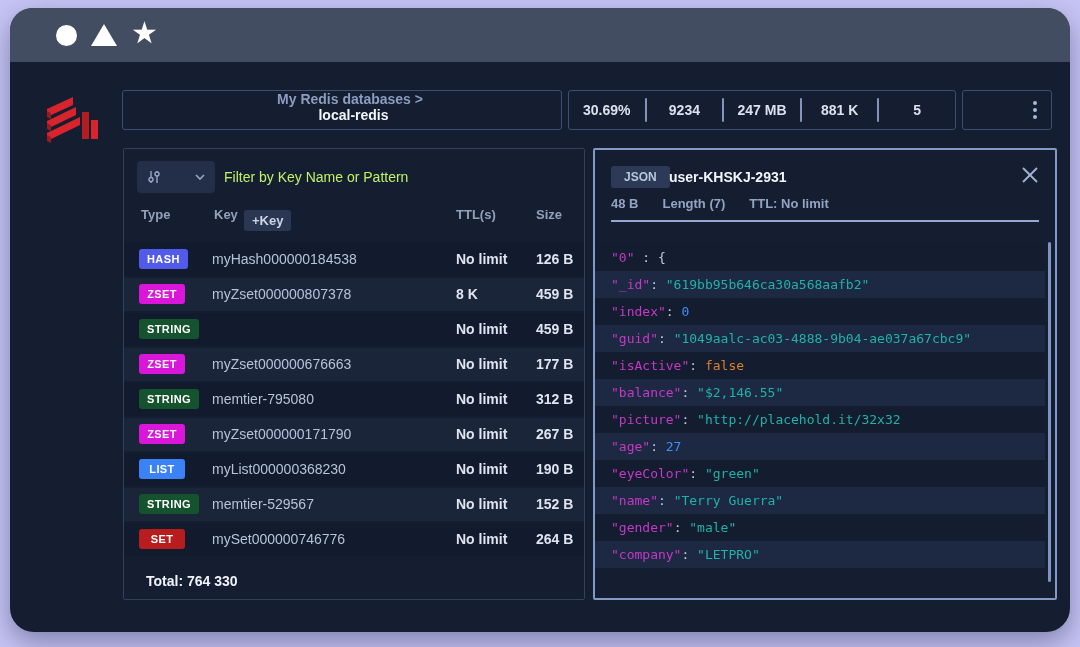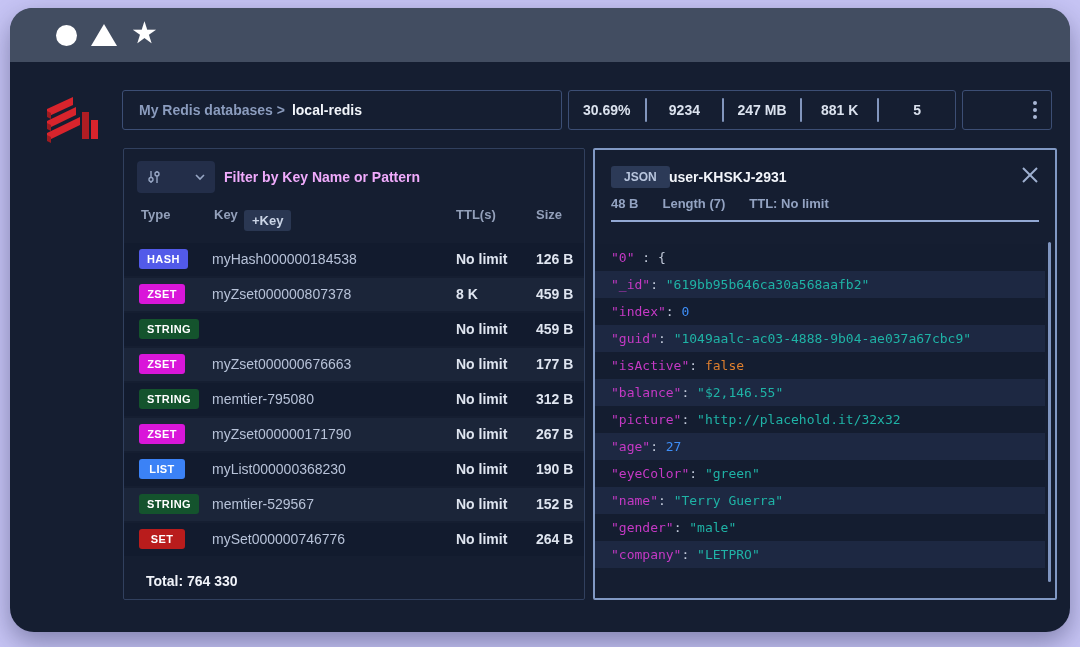--- a/index.html
+++ b/index.html
@@ -23,21 +23,21 @@
   .tb-circle { width:21px; height:21px; border-radius:50%; background:#fff; }
   .tb-triangle { width:0; height:0; border-left:13px solid transparent;
     border-right:13px solid transparent; border-bottom:22px solid #fff; }
   .tb-star { color:#fff; font-size:30px; line-height:22px; margin-top:-4px; }
   
   .hbox {
     position:absolute; top:82px; height:40px;
     border:1px solid #3c4e74; border-radius:3px;
     display:flex; align-items:center;
   }
-  .breadcrumb-box { left:112px; width:440px; padding-left:16px; font-size:14px; }
+  .breadcrumb-box { left:112px; width:440px; padding-left:16px; font-size:14px;flex-direction:column; }
   .crumb-path { color:#8b9cbe; font-weight:600; }
   .crumb-current { color:#f2f5fa; font-weight:700; margin-left:7px; }
   .stats-box { left:558px; width:388px;justify-content:space-between; }
   .stat { flex:1; text-align:center; color:#dbe2ee; font-size:14px; font-weight:600; }
   .vbar { width:2px; height:24px; background:#8296bd; border-radius:1px; flex:0 0 auto; }
   .menu-box { left:952px; width:90px; justify-content:flex-end; padding-right:14px; }
   .kebab { display:flex; flex-direction:column; gap:3px; cursor:pointer; }
   .kebab i { width:4px; height:4px; border-radius:50%; background:#a9b8d6; }
   
   .logo { position:absolute; left:30px; top:82px; width:64px; height:58px; }
@@ -48,21 +48,21 @@
   }
   .filter-dd {
     position:absolute; left:13px; top:12px; width:78px; height:32px;
     background:#232e49; border-radius:4px;
     display:flex; align-items:center; justify-content:space-between;
     padding:0 9px; cursor:pointer;
   }
   .filter-placeholder {
     position:absolute; left:100px; top:12px; height:32px;
     display:flex; align-items:center;
-    color:#f0abfc; font-size:14px; font-weight:700;
+    color:#bef264; font-size:14px; font-weight:400;
   }
   .cols { position:absolute; top:54px; left:0; right:0; height:24px;
     color:#93a0ba; font-size:13px; font-weight:600; }
   .col-type { position:absolute; left:17px; top:4px; }
   .col-key  { position:absolute; left:90px; top:4px; }
   .addkey-btn { position:absolute; left:120px; top:7px; background:#2a3752;
     color:#cbd5e6; font-size:13px; font-weight:600; padding:3px 8px;
     border-radius:3px; border:none; cursor:pointer; }
   .col-ttl  { position:absolute; left:332px; top:4px; }
   .col-size { position:absolute; left:412px; top:4px; }

